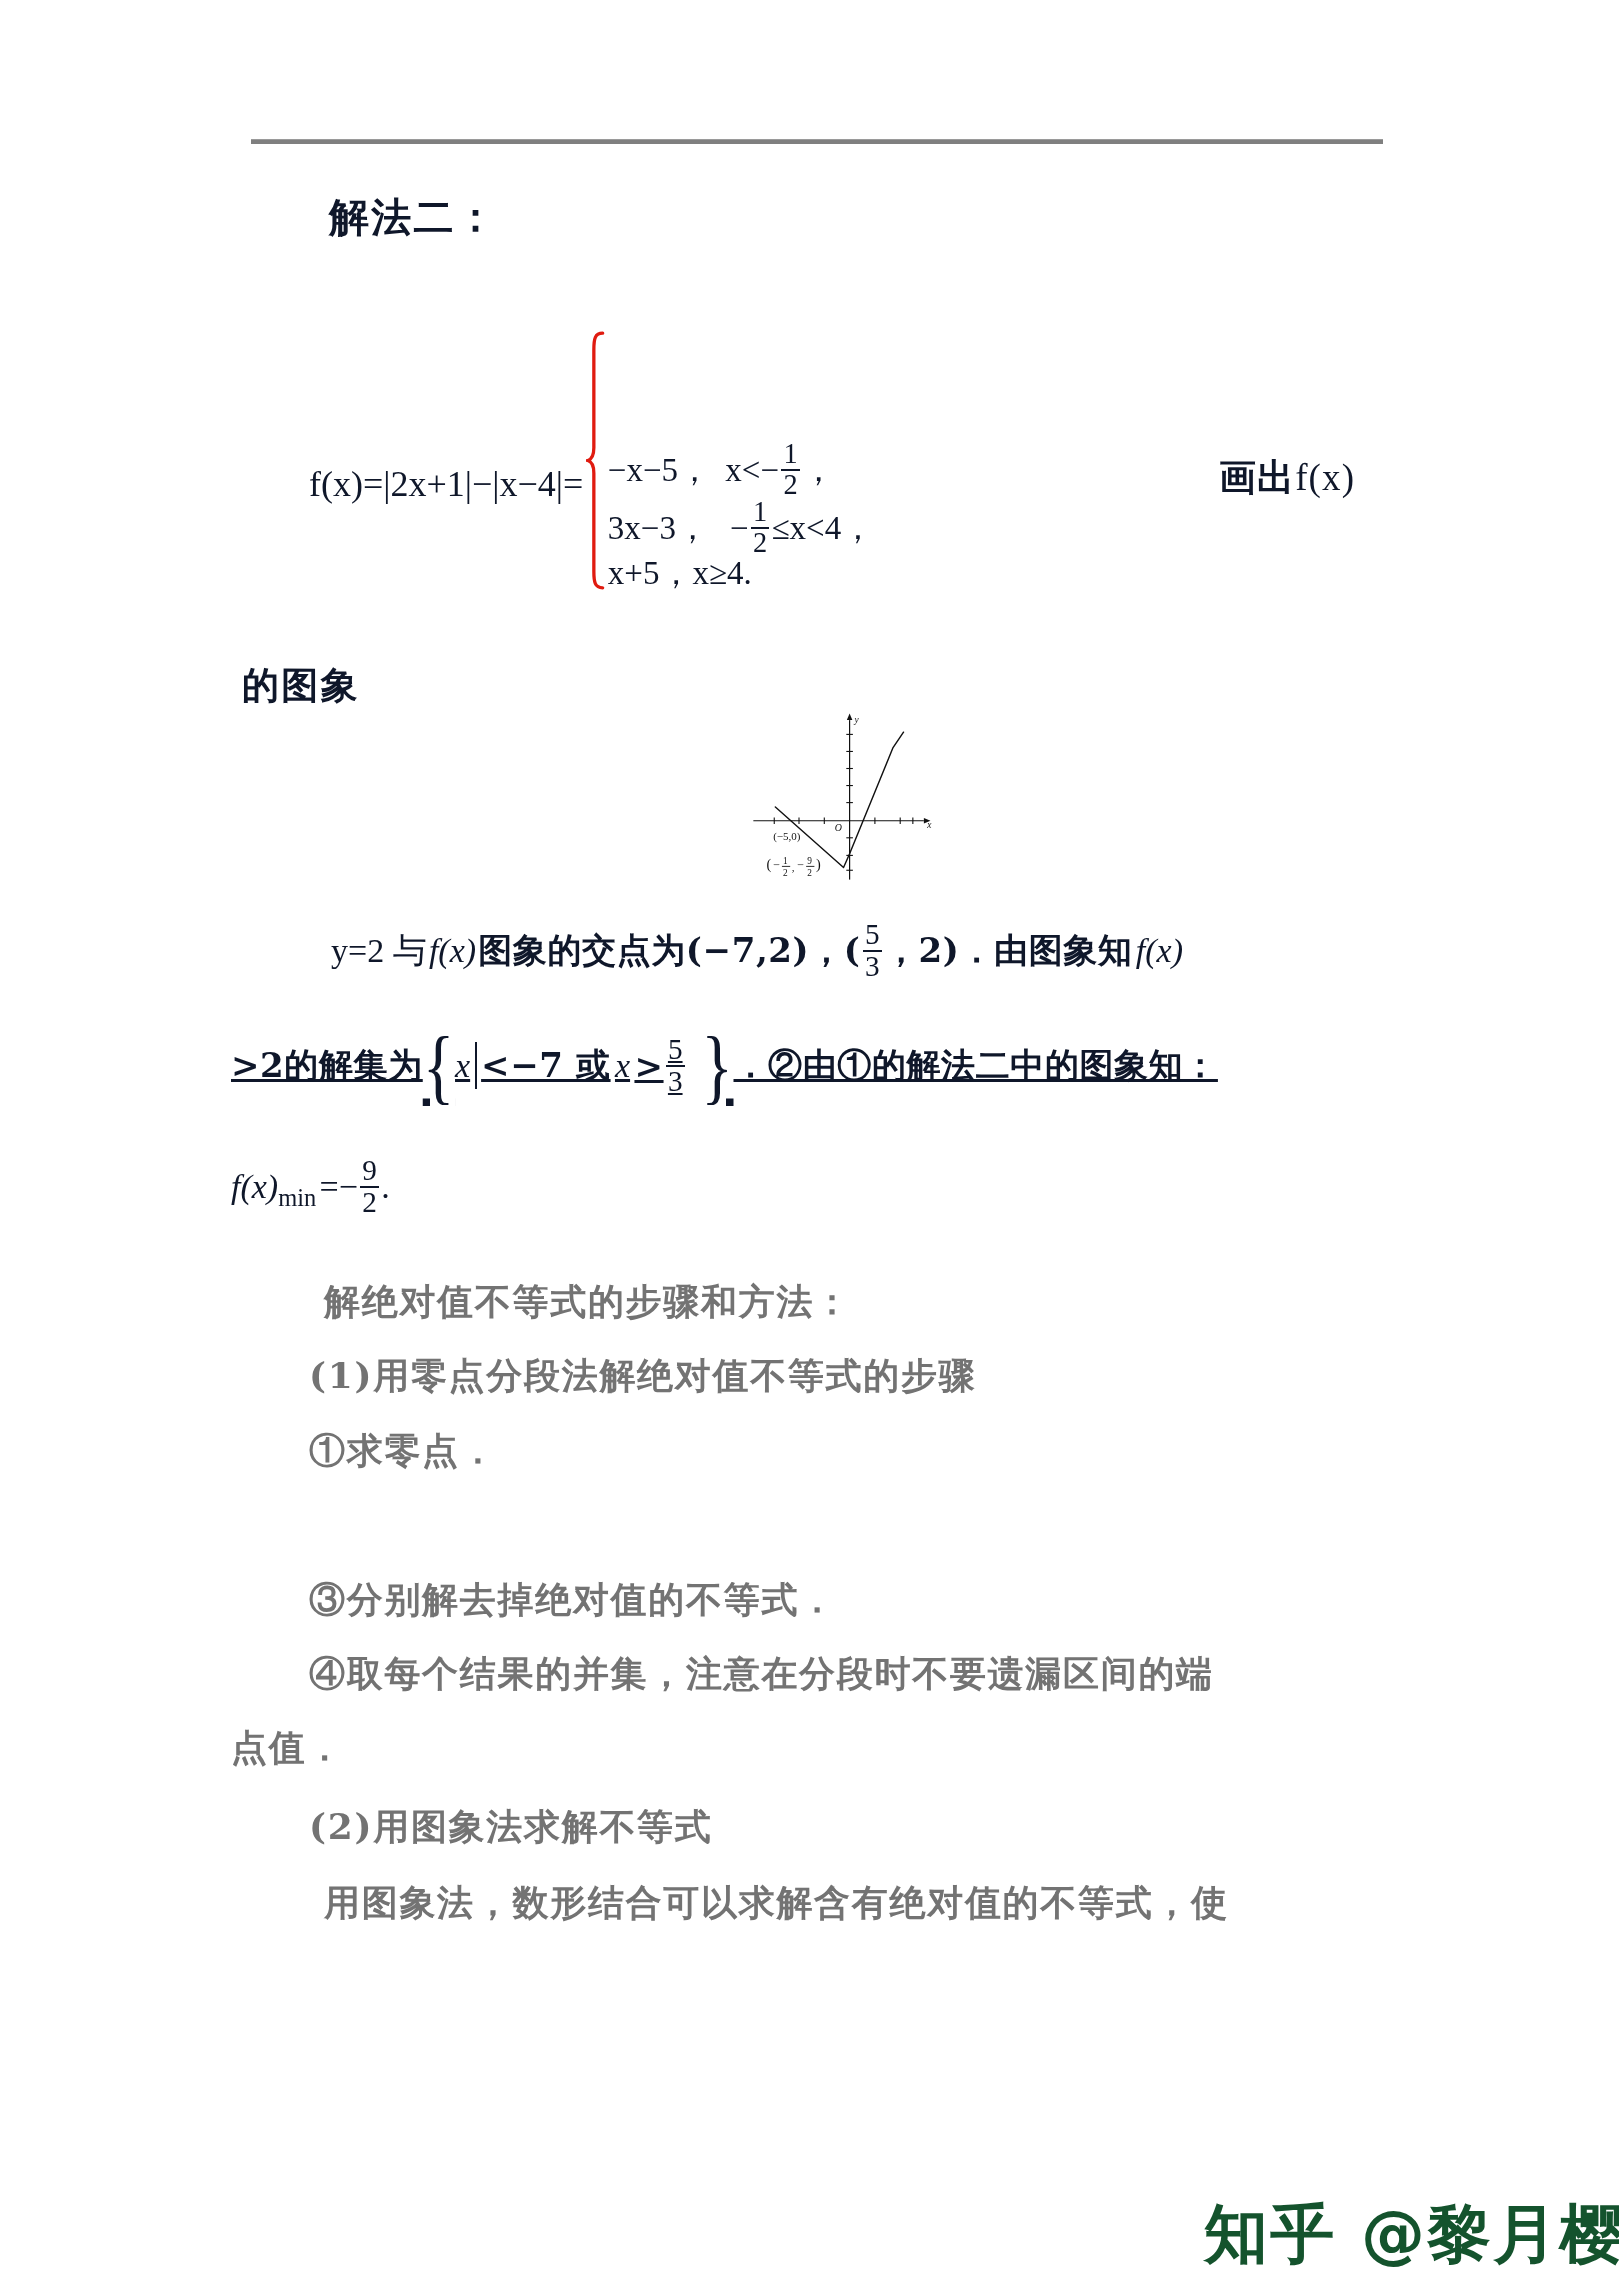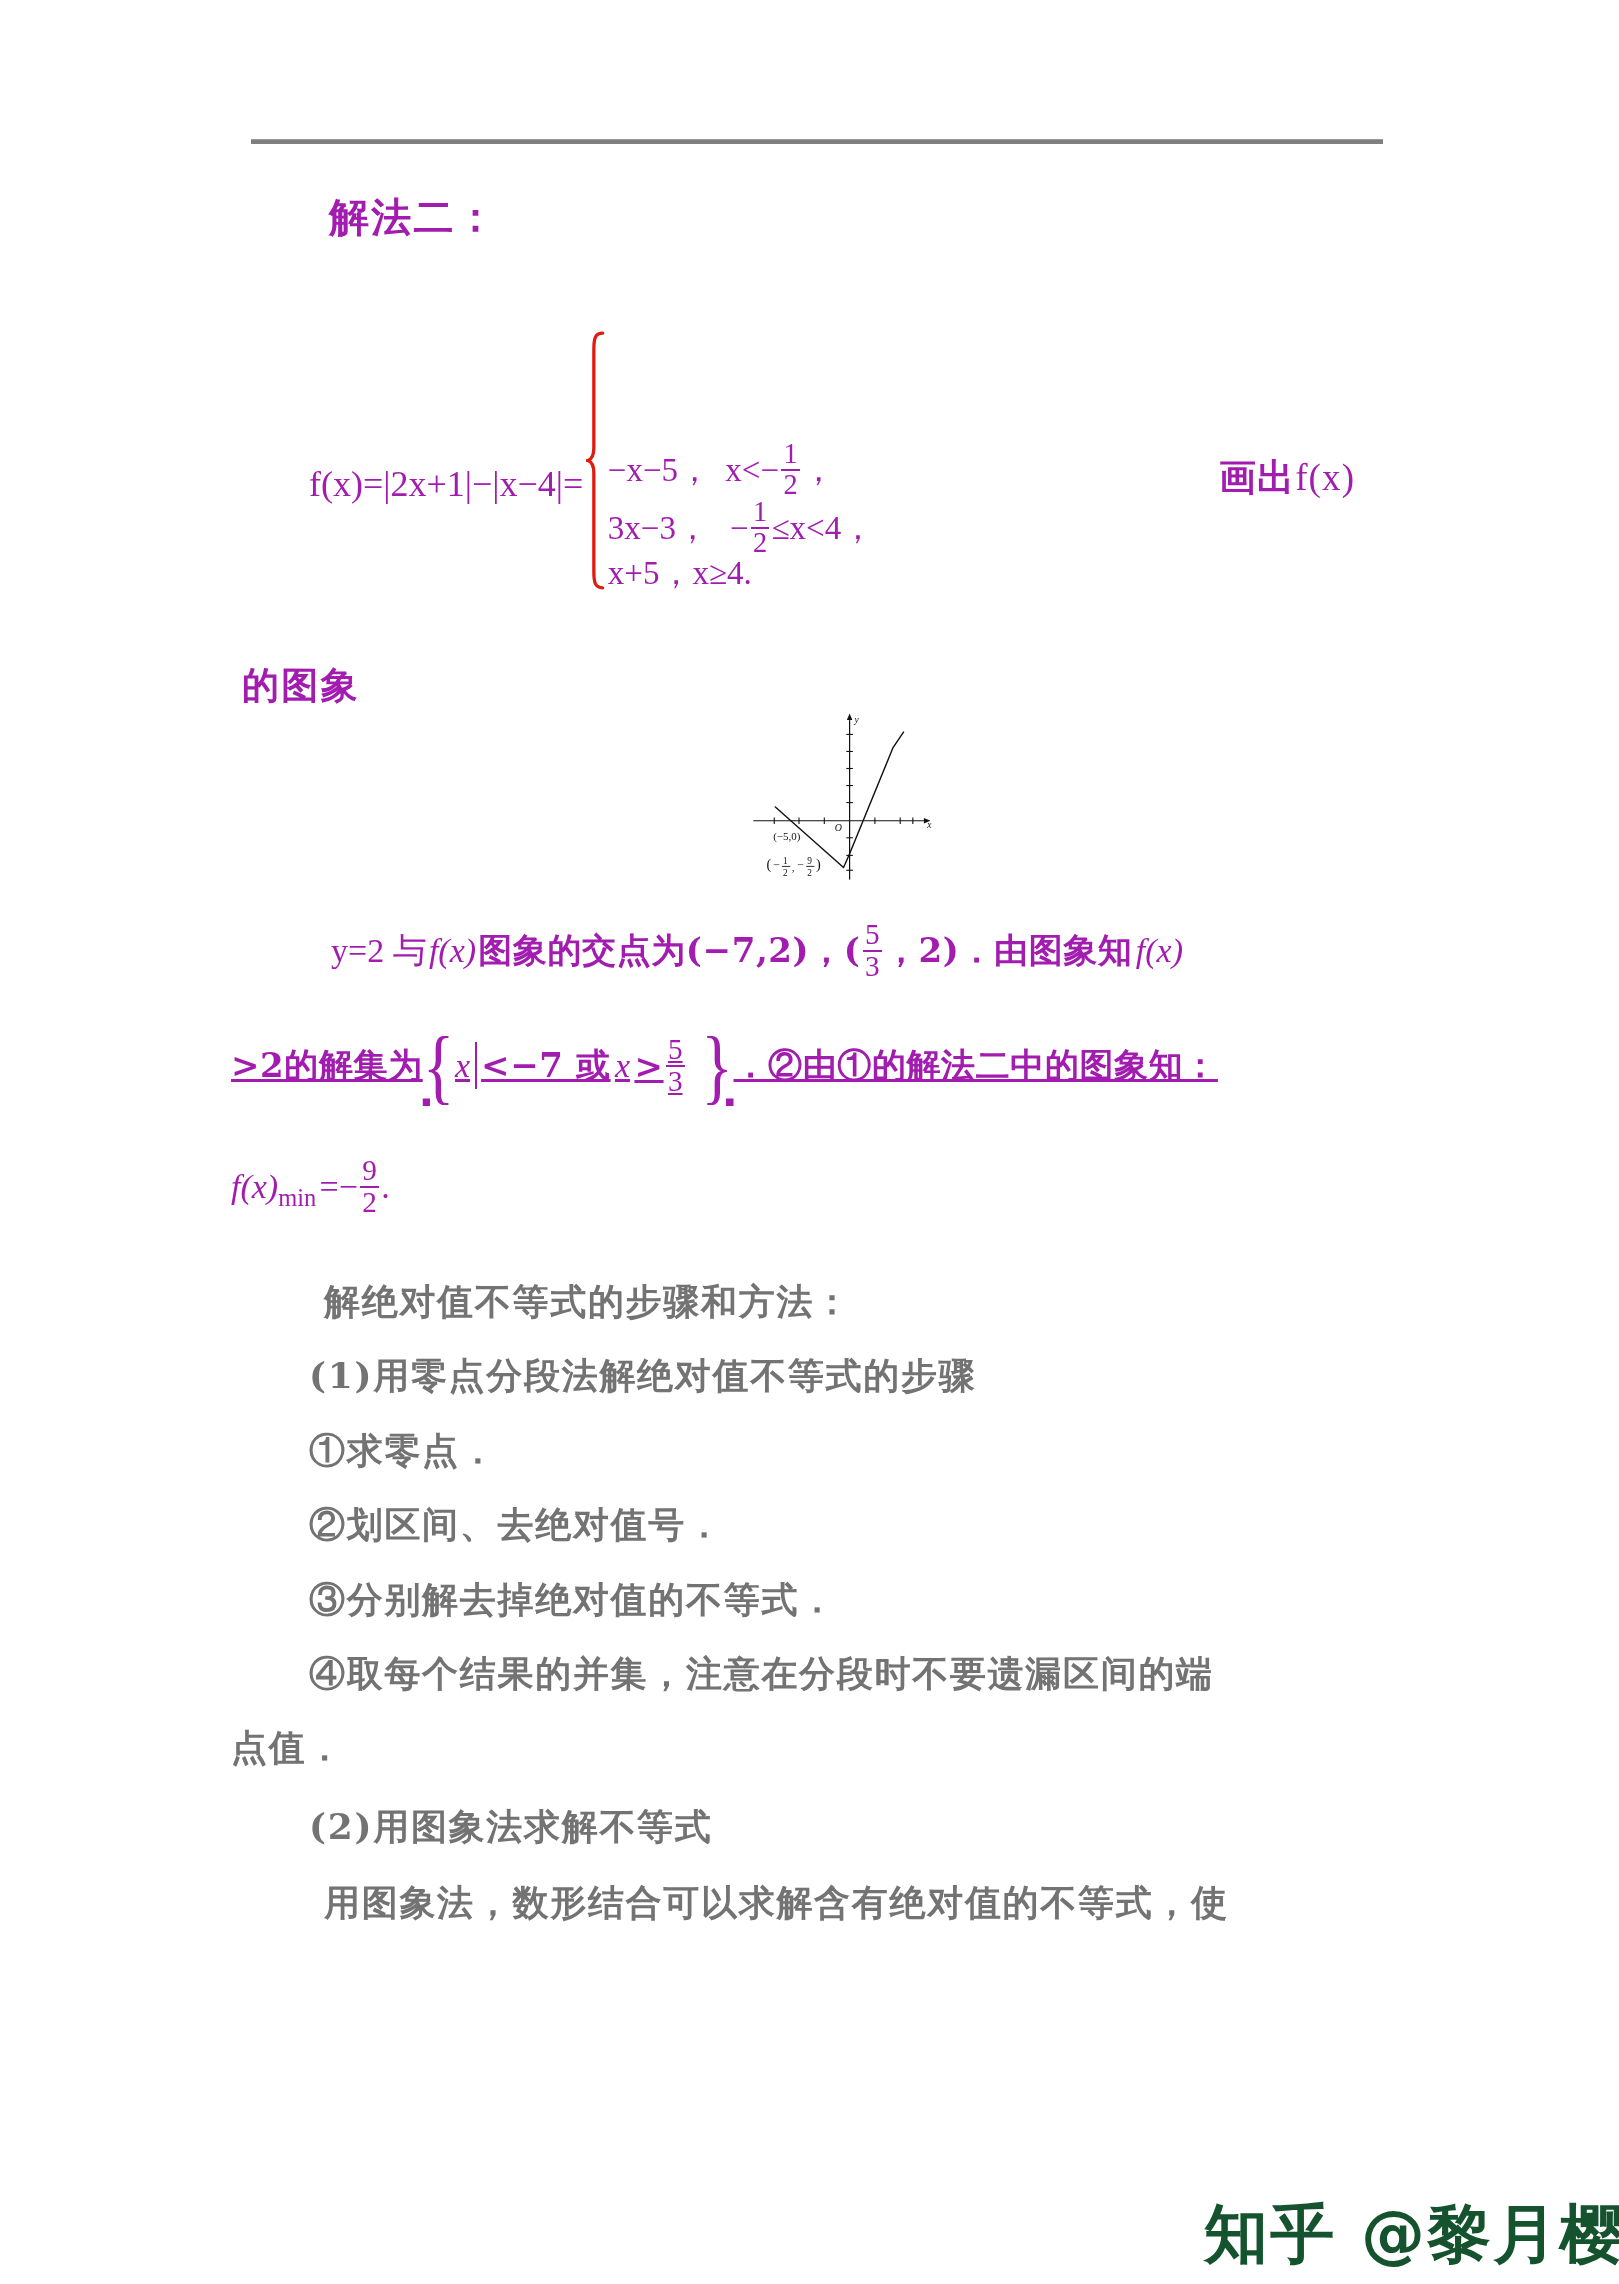--- a/index.html
+++ b/index.html
@@ -23,21 +23,21 @@
     left:251px;
     top:139px;
     width:1132px;
     height:5px;
     background:#7f7f7f;
     border-top:1.1px solid #9a9a9a;
     box-sizing:border-box;
   }
 
   
-  .red{color:#a21caf;}
+  .red{color:#0f172a;}
 
   .lbl-jiefa{
     position:absolute;
     left:329px; top:190px;
     font-size:40px;
     letter-spacing:2.2px;
     font-weight:600;
     font-family:"DejaVu Serif","Liberation Serif",serif;
   }
 
@@ -346,21 +346,20 @@
       <span class="num">9</span>
       <span class="bar"></span>
       <span class="den">2</span>
     </span>
     <span class="mathy">.</span>
   </div>
 
   <div class="bline" style="left:324px; top:1278px;">解绝对值不等式的步骤和方法：</div>
   <div class="bline" style="left:309px; top:1352px;">(1)用零点分段法解绝对值不等式的步骤</div>
   <div class="bline" style="left:309px; top:1427px;">①求零点．</div>
-  <div class="bline" style="left:309px; top:1501px;">②划区间、去绝对值号．</div>
   <div class="bline" style="left:309px; top:1576px;">③分别解去掉绝对值的不等式．</div>
   <div class="bline" style="left:309px; top:1650px;">④取每个结果的并集，注意在分段时不要遗漏区间的端</div>
   <div class="bline" style="left:231px; top:1724px;">点值．</div>
   <div class="bline" style="left:309px; top:1803px;">(2)用图象法求解不等式</div>
   <div class="bline" style="left:324px; top:1879px;">用图象法，数形结合可以求解含有绝对值的不等式，使</div>
 
   <div class="watermark">知乎 @黎月樱花</div>
 
 </div>
 

